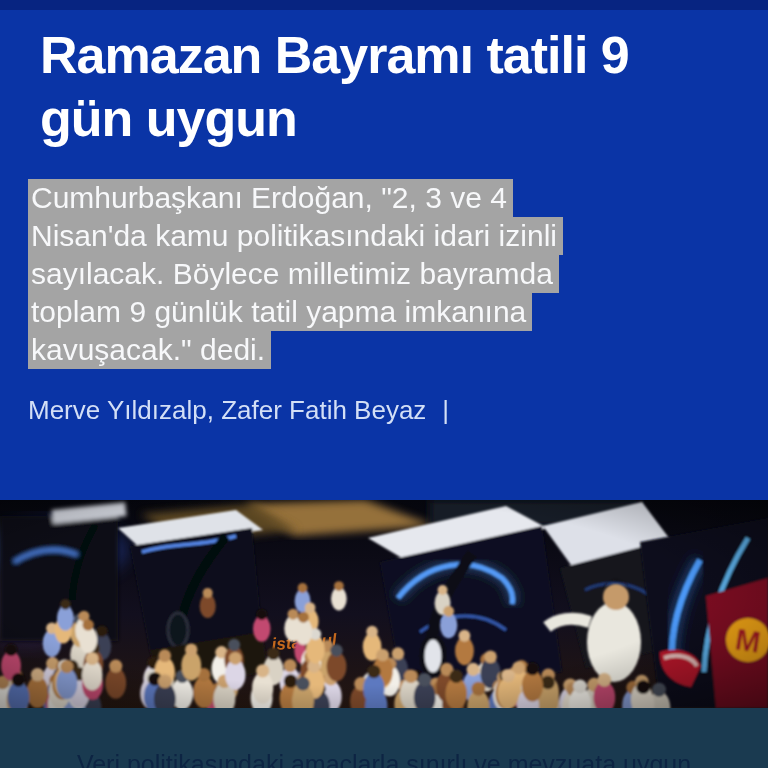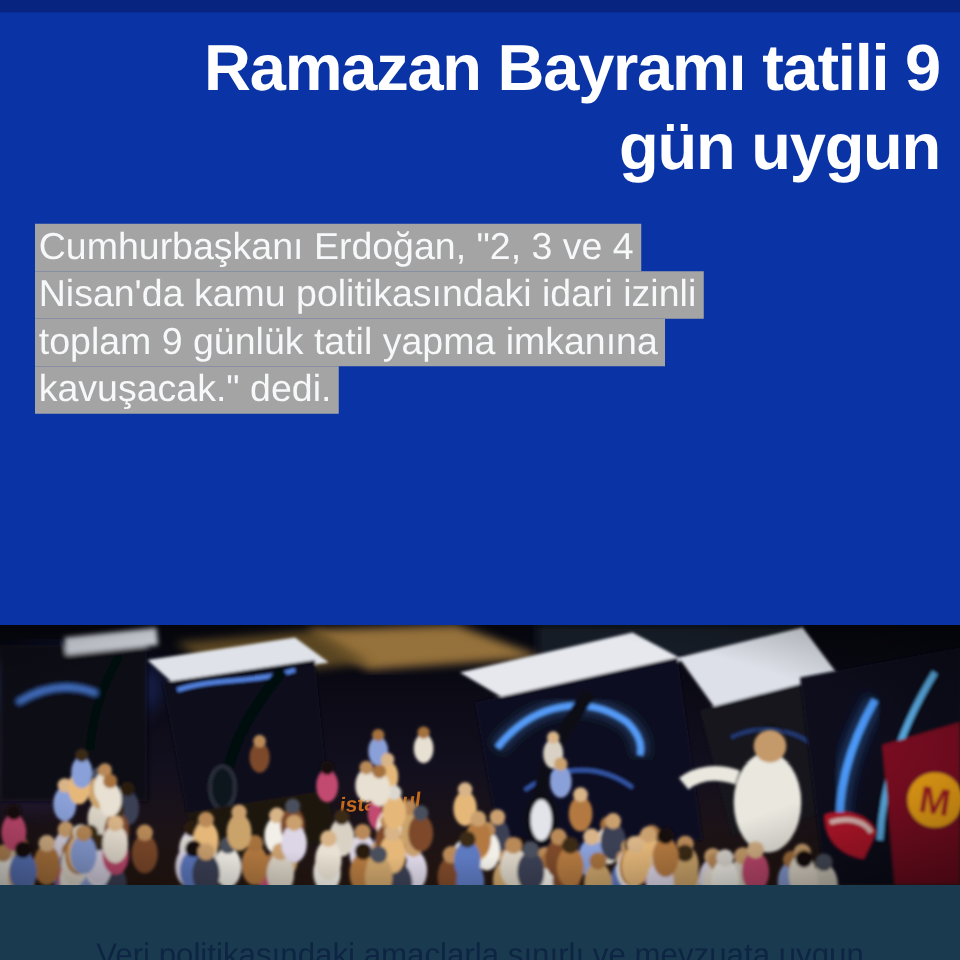--- a/index.html
+++ b/index.html
@@ -14,25 +14,24 @@
   .hero{
     position:relative;
     height:500px;flex:0 0 500px;
     background:#0a34a6;
   }
   .hero::before{ 
     content:"";position:absolute;left:0;top:0;width:100%;height:10px;
     background:rgba(2,10,60,0.35);
   }
   h1.title{
-    margin:0;padding:24px 16px 0 24px;
+    margin:0;padding:24px 16px 0 40px;
     color:#ffffff;
     font-size:52px;line-height:63px;font-weight:bold;
     letter-spacing:-1px;
-    text-align:right;
   }
   .summary{
     margin:29px 0 0 28px;
     font-size:30px;line-height:38px;
     color:#f7f8fa;
   }
   .summary .hl{
     display:block;width:max-content;max-width:700px;
     padding:0 6px 0 3px;
     background:#a4a4a4;
@@ -68,25 +67,27 @@
 <body>
 
 <div class="page">
 
   <header class="hero">
     <h1 class="title"><span>Ramazan Bayramı tatili 9</span><br><span>gün uygun</span></h1>
 
     <div class="summary">
       <span class="hl">Cumhurbaşkanı Erdoğan, "2, 3 ve 4</span>
       <span class="hl">Nisan'da kamu politikasındaki idari izinli</span>
+      <span class="hl">sayılacak. Böylece milletimiz bayramda</span>
       <span class="hl">toplam 9 günlük tatil yapma imkanına</span>
       <span class="hl">kavuşacak." dedi.</span>
     </div>
 
     <div class="byline">
+      <div class="authors-row"><span>Merve Yıldızalp, Zafer Fatih Beyaz</span><span class="sep">|</span></div>
     </div>
   </header>
 
   <figure class="photo">
     <svg viewBox="0 0 768 208" preserveAspectRatio="none">
       <defs>
         <linearGradient id="gBg" x1="0" y1="0" x2="0" y2="1">
           <stop offset="0" stop-color="#05060d"></stop>
           <stop offset="0.55" stop-color="#120f1e"></stop>
           <stop offset="1" stop-color="#241610"></stop>

